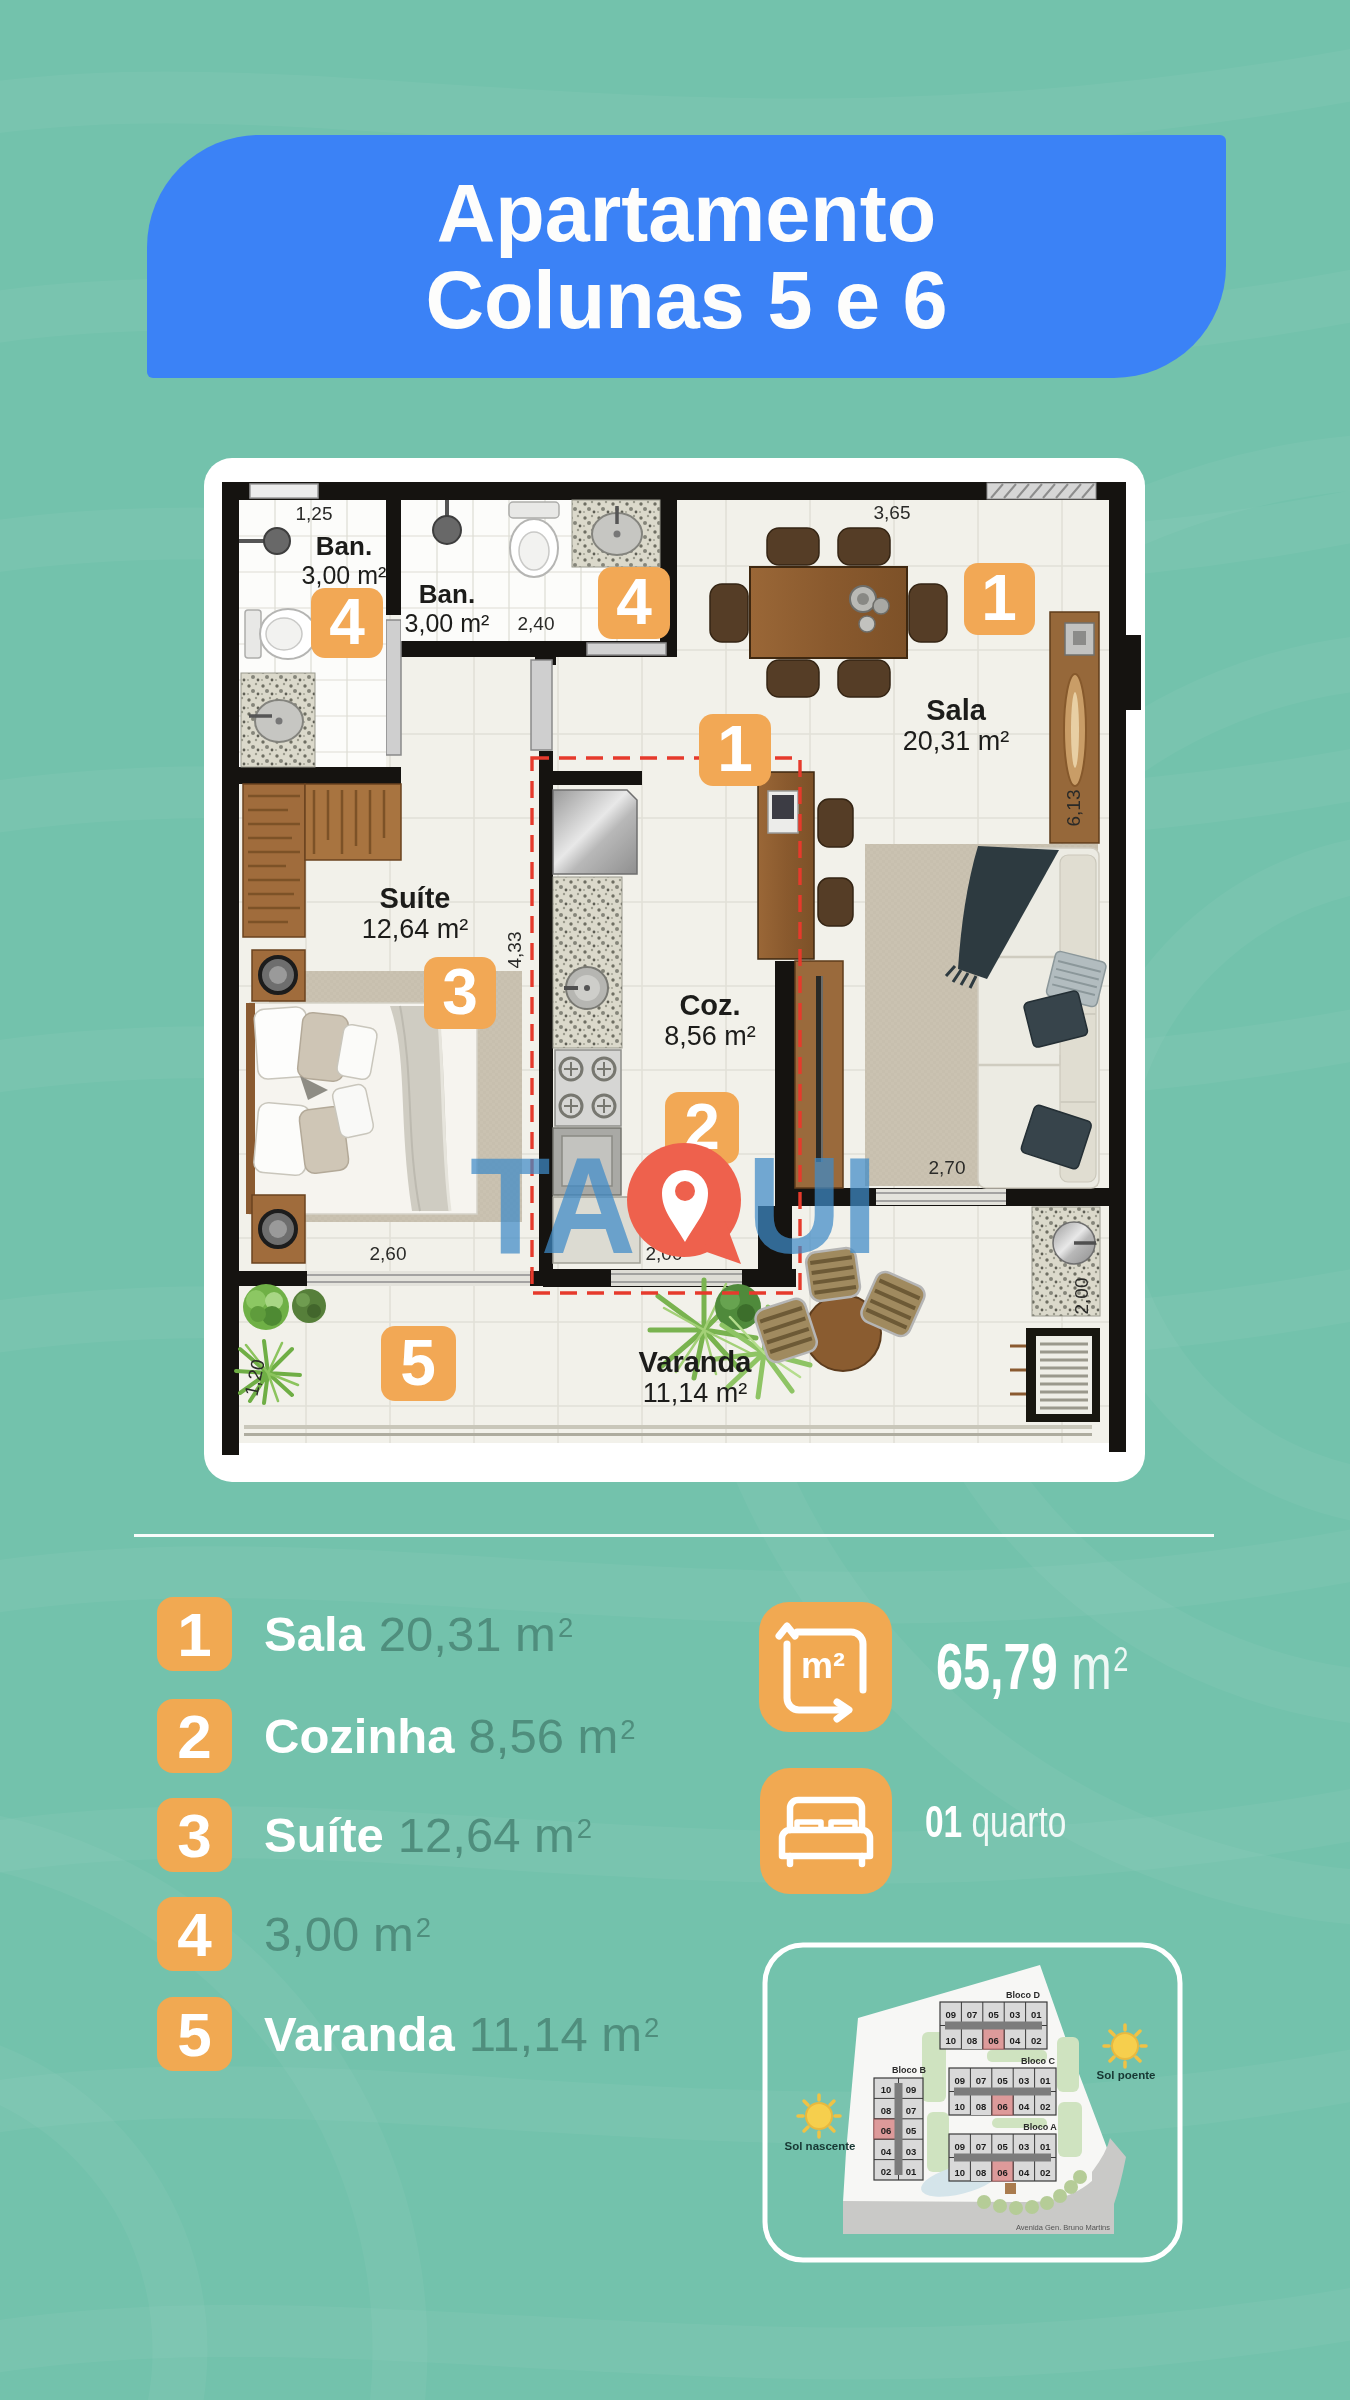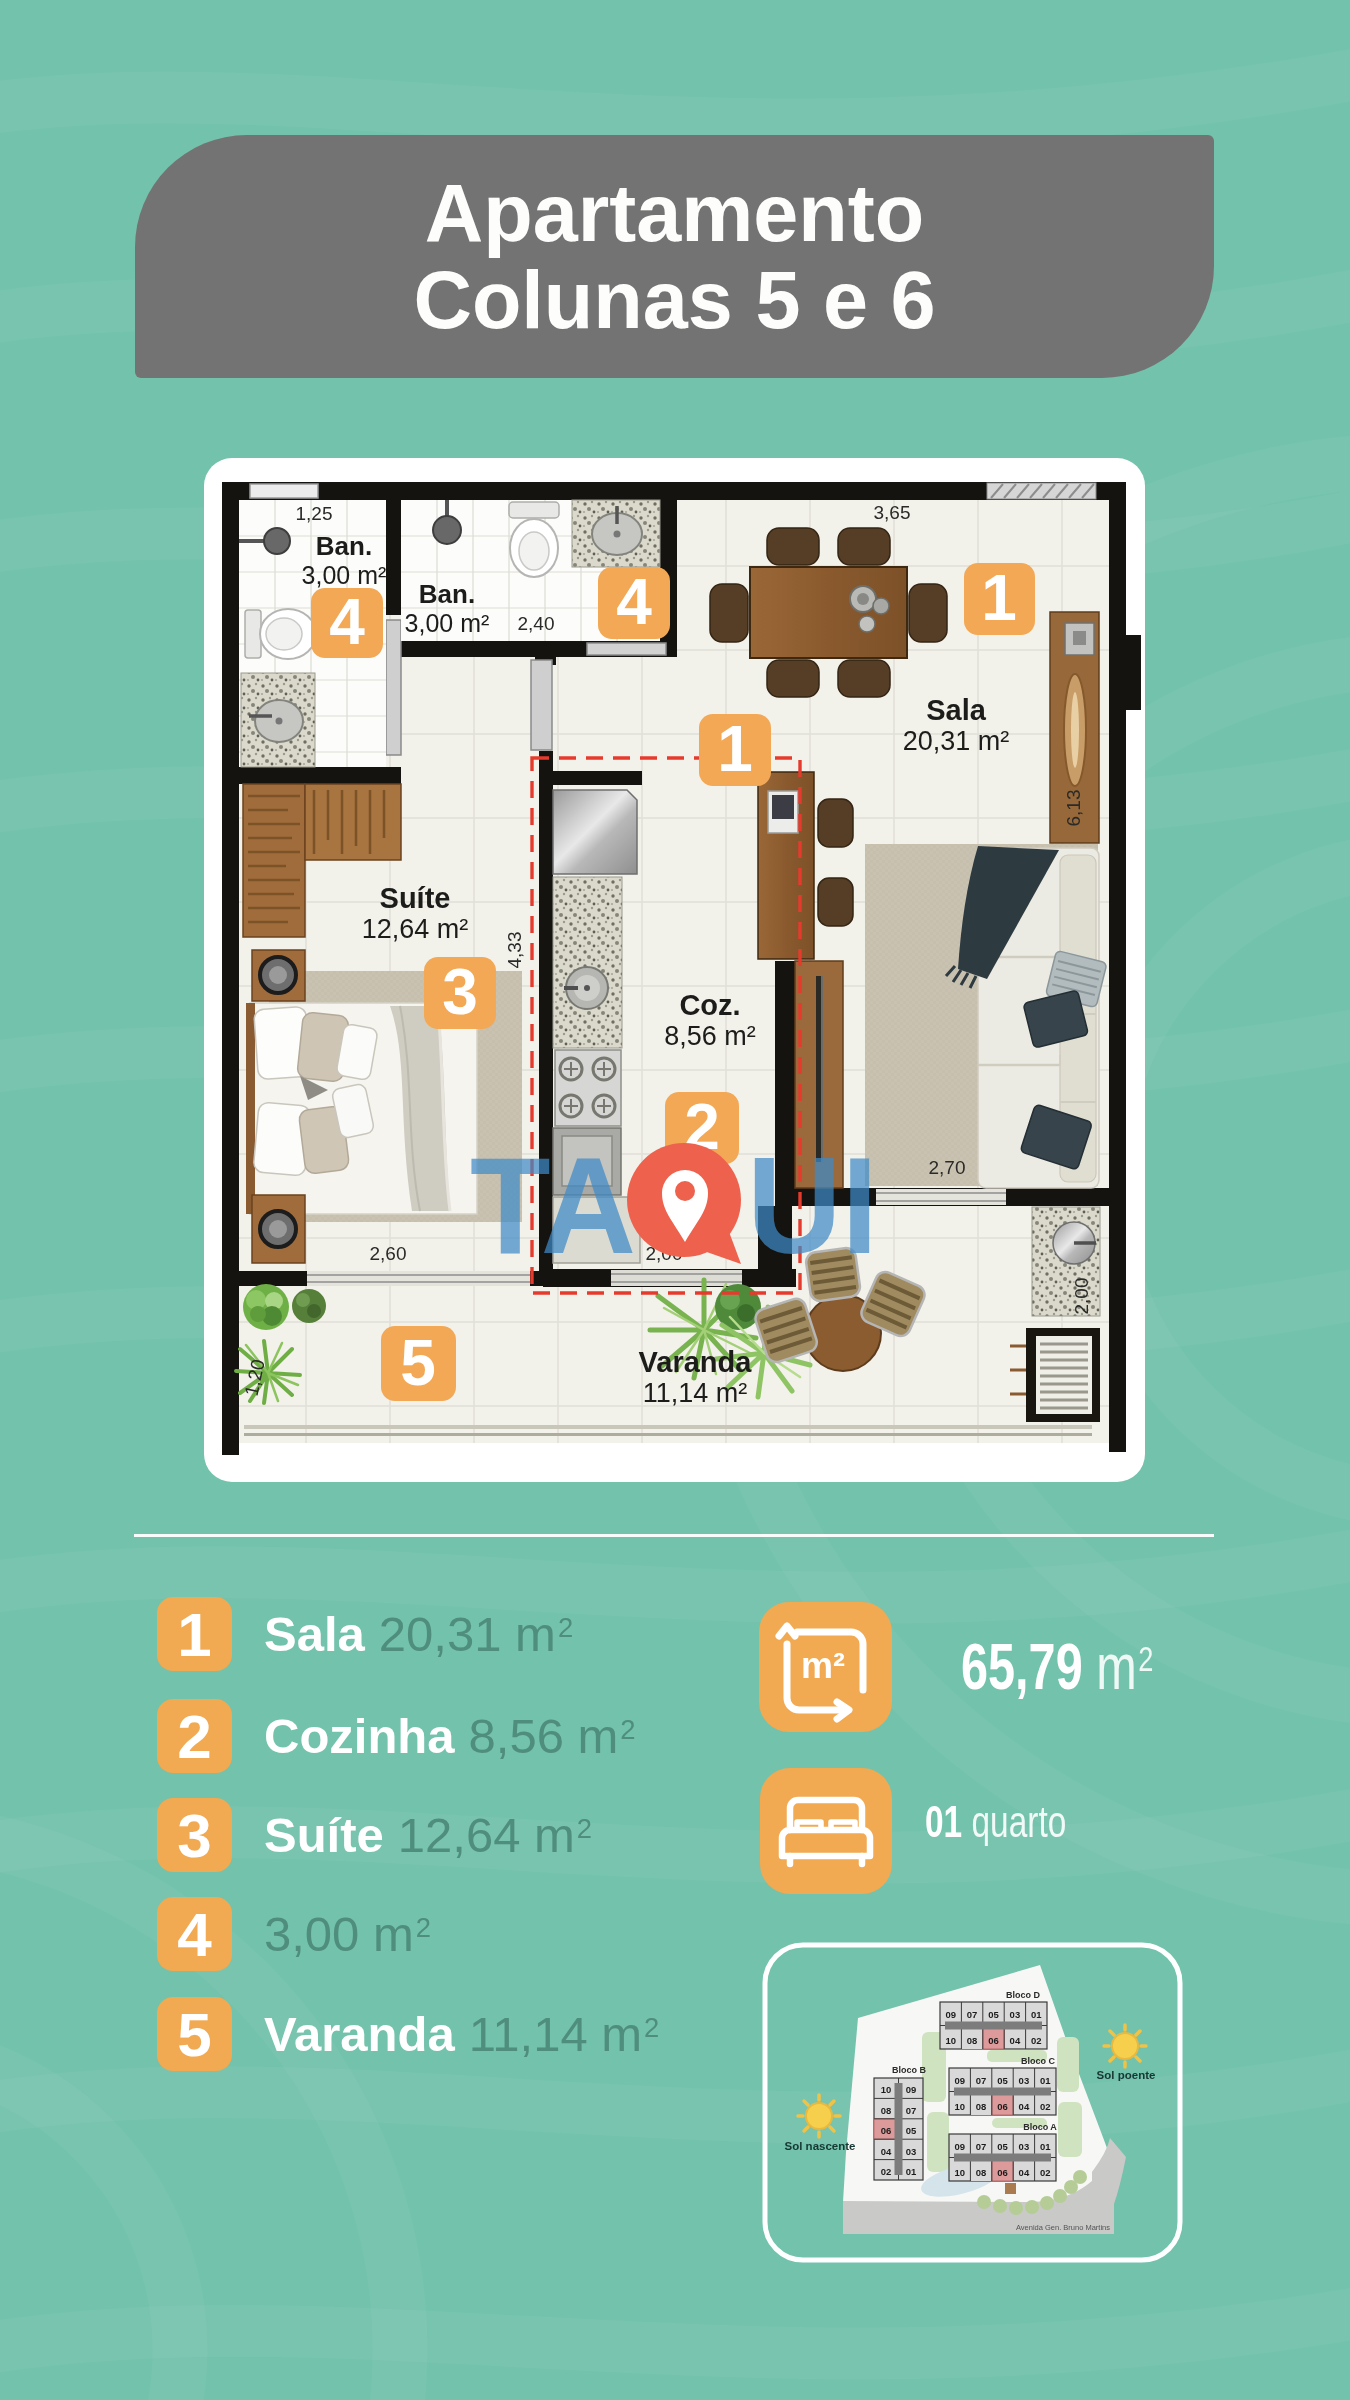--- a/index.html
+++ b/index.html
@@ -31,21 +31,21 @@
   </g>
   <g fill="none" stroke="rgba(255,255,255,0.045)" stroke-width="55">
     <circle cx="1420" cy="1180" r="320"></circle>
     <circle cx="1420" cy="1180" r="520"></circle>
     <circle cx="1420" cy="1180" r="720"></circle>
     <circle cx="-120" cy="2350" r="300"></circle>
     <circle cx="-120" cy="2350" r="520"></circle>
   </g>
 </svg>
 
-<div class="abs" style="left:135px;top:142px;width:1079px;height:243px;background:#737373;
+<div class="abs" style="left:147px;top:142px;width:1079px;height:243px;background:#3b82f6;
      border-radius:112px 6px 112px 6px;display:flex;flex-direction:column;align-items:center;
      justify-content:center;color:#fdfdfc;font-weight:bold;font-size:81px;line-height:87px;
      text-align:center;letter-spacing:0px;transform:translateY(-7px);">
 
   <div>Apartamento</div>
   <div>Colunas 5 e 6</div>
 </div>
 
 <svg id="plan" class="abs" style="left:204px;top:458px" width="941" height="1024" viewBox="0 0 941 1024">
   <defs>
@@ -522,21 +522,21 @@
   <svg class="abs" style="left:759px;top:1602px" width="133" height="130" viewBox="0 0 133 130">
     <g stroke="#ffffff" stroke-width="7" fill="none" stroke-linecap="round" stroke-linejoin="round">
       <path d="M38,30 H92 a12,12 0 0 1 12,12 V88"></path>
       <path d="M28,42 V96 a12,12 0 0 0 12,12 H86"></path>
       <path d="M20,34 L28,24 L36,34"></path>
       <path d="M78,100 L90,108 L78,117"></path>
     </g>
     <text x="64" y="76" font-size="36" font-weight="bold" fill="#ffffff" text-anchor="middle" font-family="Liberation Sans, sans-serif">m²</text>
   </svg>
 
-  <div class="abs" style="left:961px;top:1630px;font-size:64px;color:#fff;"><span style="display:inline-block;transform:scaleX(0.76);transform-origin:left center;white-space:nowrap;"><b>65,79</b> <span style="color:rgba(255,255,255,0.88);">m<i class="sup">2</i></span></span></div>
+  <div class="abs" style="left:936px;top:1630px;font-size:64px;color:#fff;"><span style="display:inline-block;transform:scaleX(0.76);transform-origin:left center;white-space:nowrap;"><b>65,79</b> <span style="color:rgba(255,255,255,0.88);">m<i class="sup">2</i></span></span></div>
 
   <div class="abs" style="left:760px;top:1768px;width:132px;height:126px;background:#f1a952;border-radius:30px;"></div>
   <svg class="abs" style="left:760px;top:1768px" width="132" height="126" viewBox="0 0 132 126">
     <g stroke="#ffffff" stroke-width="6.5" fill="none" stroke-linecap="round" stroke-linejoin="round">
       <path d="M30,62 V40 a8,8 0 0 1 8,-8 H94 a8,8 0 0 1 8,8 V62"></path>
       <path d="M22,88 V70 a8,8 0 0 1 8,-8 H102 a8,8 0 0 1 8,8 V88 H22 Z"></path>
       <path d="M30,96 V88 M102,96 V88"></path>
       <path d="M37,54 h24 v8 h-24 z M71,54 h24 v8 h-24 z" stroke-width="5.5"></path>
     </g>
   </svg>

